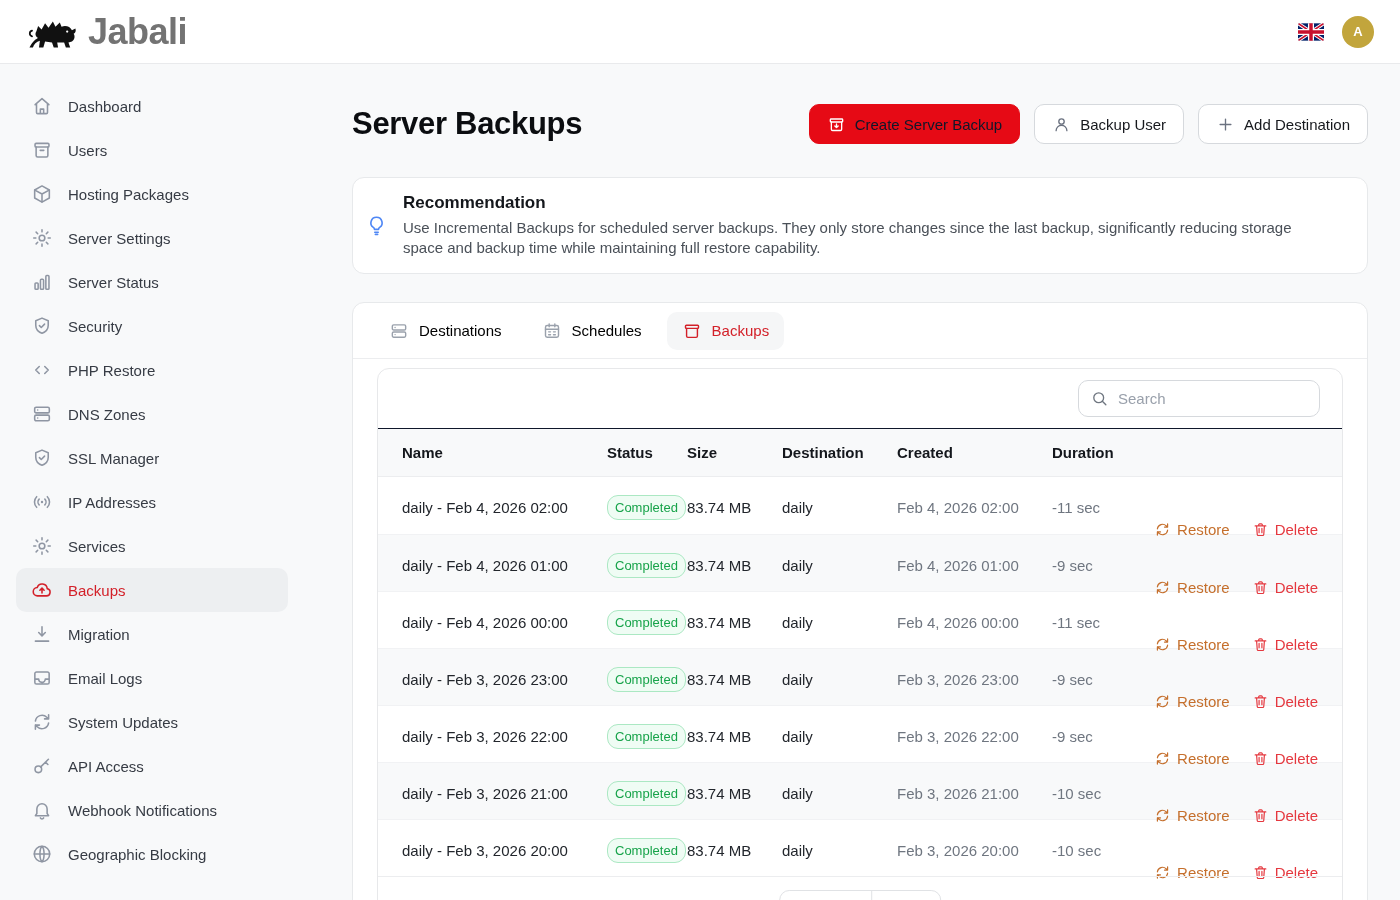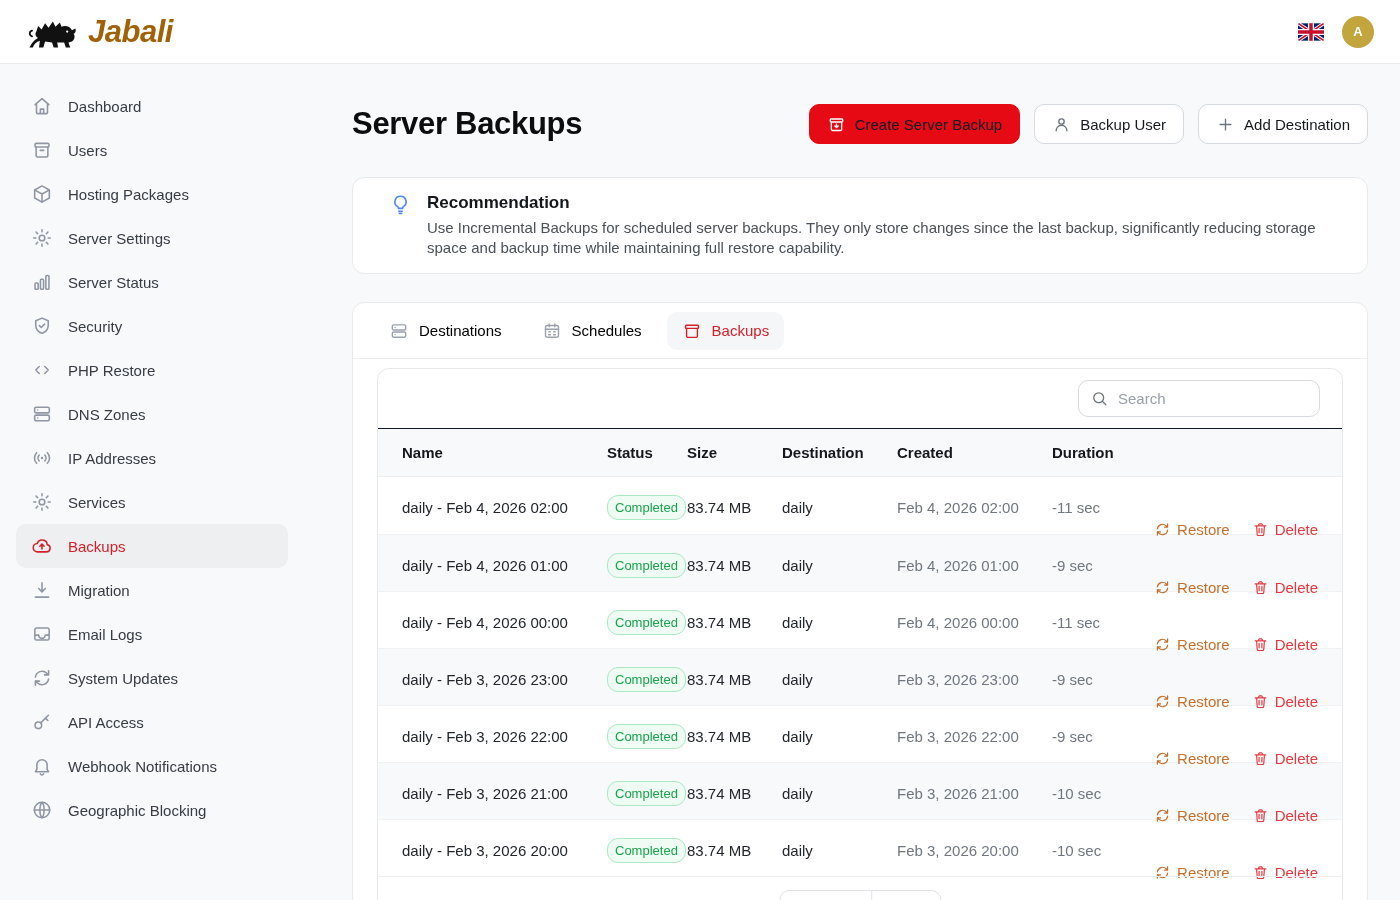--- a/index.html
+++ b/index.html
@@ -4,21 +4,21 @@
 <style>
   * { margin:0; padding:0; box-sizing:border-box; }
   html,body { width:1400px; height:900px; overflow:hidden; background:#f8f9fa;
     font-family:"Liberation Sans","DejaVu Sans",sans-serif; color:#22262c; }
 
   
   .topbar { height:64px; background:#fff; border-bottom:1px solid #e9eaec;
     display:flex; align-items:center; justify-content:space-between; padding:0 26px; }
   .brand { display:flex; align-items:center; gap:10px; }
   .brand svg { width:52px; height:40px; }
-  .brand-name { font-size:31px; font-weight:800; letter-spacing:-0.5px; color:#a16207;font-style:italic; }
+  .brand-name { font-size:36px; font-weight:800; letter-spacing:-0.5px; color:#737373; }
   .topbar-right { display:flex; align-items:center; gap:18px; }
   .flag { width:26px; height:18px; border-radius:2px; overflow:hidden; display:block; cursor:pointer; }
   .avatar { width:32px; height:32px; border-radius:50%; background:#c2a53c; color:#fff;
     font-size:13px; font-weight:700; display:flex; align-items:center; justify-content:center;
     border:none; cursor:pointer; }
 
   
   .app { display:flex; height:836px; }
   .sidebar { width:304px; flex-shrink:0; padding:20px 16px; }
   .nav-item { display:flex; align-items:center; gap:15px; height:44px; padding:0 15px;
@@ -36,21 +36,21 @@
   .head-actions { display:flex; gap:14px; }
   .btn { display:flex; align-items:center; gap:9px; height:40px; padding:0 17px;
     border-radius:10px; font-size:15px; cursor:pointer; background:#fff;
     border:1px solid #d6d9dd; color:#16181d; font-family:inherit; }
   .btn .icon { width:19px; height:19px; color:#6b7280; }
   .btn.primary { background:#e60a15; border-color:#e60a15; color:#0f172a; }
   .btn.primary .icon { color:#fff; }
 
   
   .reco { margin-top:33px; background:#fff; border:1px solid #e7e9eb; border-radius:12px;
-    padding:15px 36px; display:flex; gap:15px; }
+    padding:15px 12px; display:flex; gap:15px; align-items:center; }
   .reco .icon { width:23px; height:23px; color:#4f87f5; flex-shrink:0; }
   .reco-title { font-size:17px; font-weight:700; color:#14171c; margin-bottom:5px; }
   .reco-body { font-size:15px; line-height:20px; color:#4a5058; max-width:925px; }
 
   
   .card { margin-top:28px; background:#fff; border:1px solid #e7e9eb; border-radius:12px; }
   .tabs-row { height:56px; display:flex; align-items:center; gap:10px; padding:0 21px;
     border-bottom:1px solid #ecedef; }
   .tab { display:flex; align-items:center; gap:10px; padding:9px 15px; border-radius:10px;
     font-size:15px; color:#000000; cursor:pointer; background:transparent; border:none; font-family:inherit; }
@@ -194,20 +194,29 @@
             <rect x="4" y="4.6" width="16" height="6.2" rx="1.6"></rect>
             <rect x="4" y="13.2" width="16" height="6.2" rx="1.6"></rect>
             <path d="M7.3 7.7h.01M7.3 16.3h.01"></path>
           </svg>
         </span>
         <span>DNS Zones</span>
       </div>
       <div class="nav-item">
         <span class="icon">
           <svg viewBox="0 0 24 24" fill="none" stroke="currentColor" stroke-width="1.7" stroke-linecap="round" stroke-linejoin="round">
+            <path d="M12 3.4l6.8 2.8v4.9c0 4.3-2.9 7.3-6.8 8.9-3.9-1.6-6.8-4.6-6.8-8.9V6.2z"></path>
+            <path d="M9.2 11.6l2 2 3.6-3.6"></path>
+          </svg>
+        </span>
+        <span>SSL Manager</span>
+      </div>
+      <div class="nav-item">
+        <span class="icon">
+          <svg viewBox="0 0 24 24" fill="none" stroke="currentColor" stroke-width="1.7" stroke-linecap="round" stroke-linejoin="round">
             <circle cx="12" cy="12" r="1.3" fill="currentColor" stroke="none"></circle>
             <path d="M8.9 8.9a4.4 4.4 0 000 6.2M15.1 8.9a4.4 4.4 0 010 6.2M6.2 6.2a8.2 8.2 0 000 11.6M17.8 6.2a8.2 8.2 0 010 11.6"></path>
           </svg>
         </span>
         <span>IP Addresses</span>
       </div>
       <div class="nav-item">
         <span class="icon">
           <svg viewBox="0 0 24 24" fill="none" stroke="currentColor" stroke-width="1.7" stroke-linecap="round" stroke-linejoin="round">
             <circle cx="12" cy="12" r="3.1"></circle>

